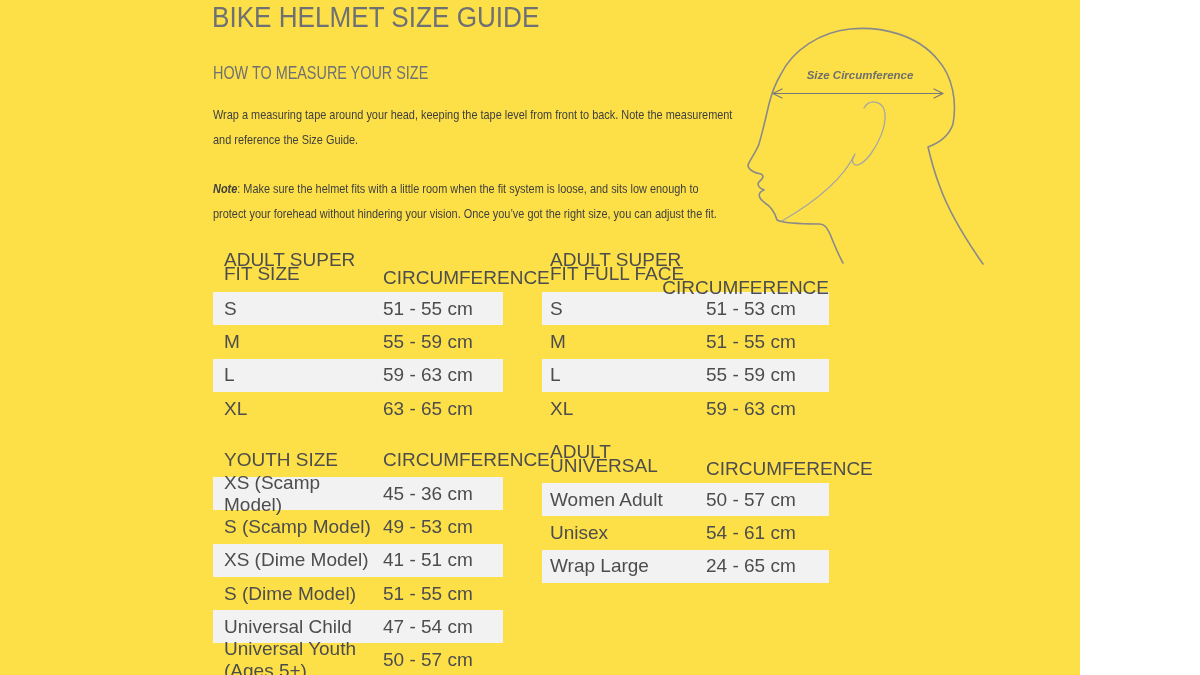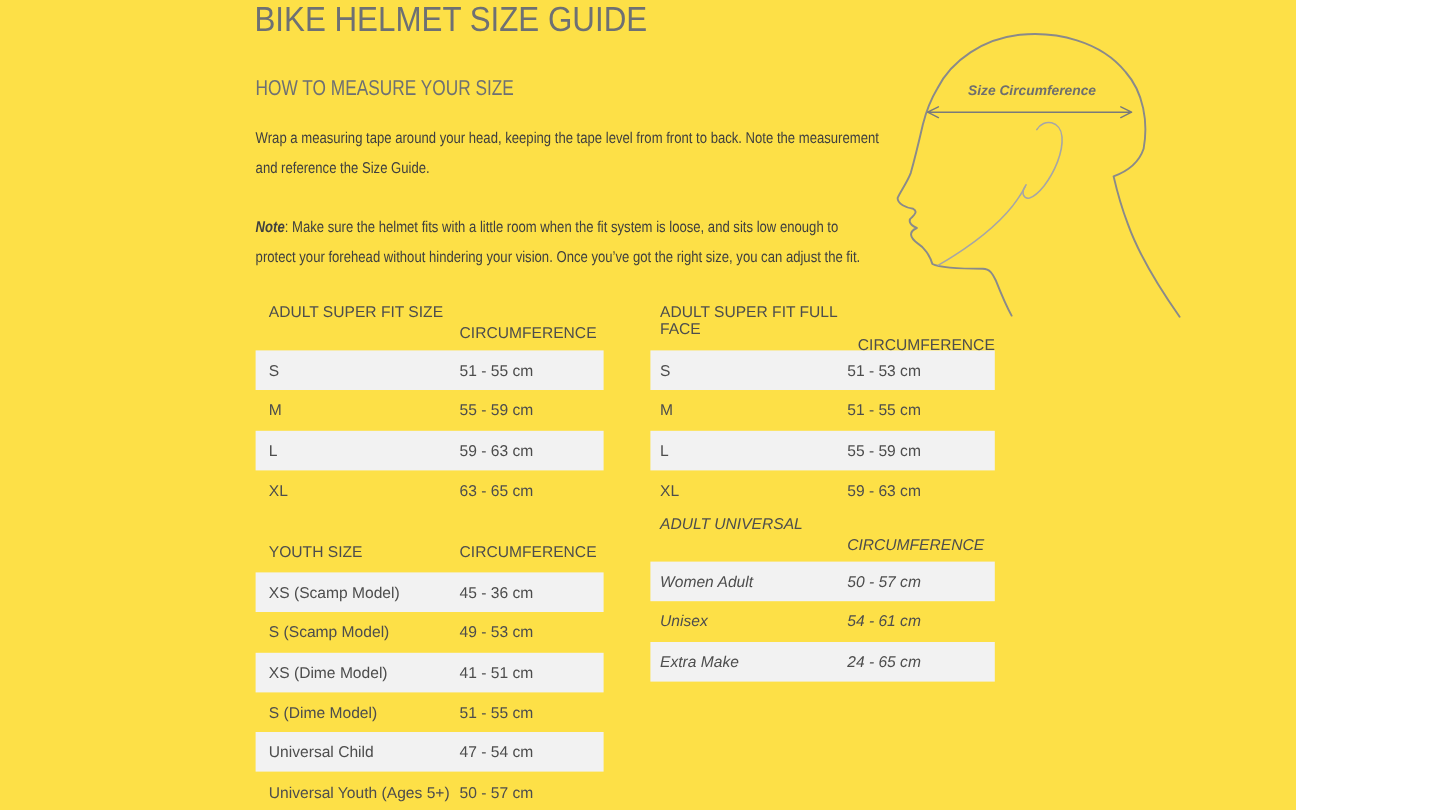--- a/index.html
+++ b/index.html
@@ -20,25 +20,25 @@
   .para {
     position:absolute; left:213px; font-size:13px; color:#3f3f3f;
     transform:scaleX(0.84); transform-origin:0 0;
   }
   .para .line { line-height:25px; white-space:nowrap; }
   .intro { top:102px; }
   .note  { top:176px; }
   .note-label { font-weight:bold; font-style:italic; }
 
   
-  .tbl { position:absolute; font-size:13px; color:#4d4d4d; }
+  .tbl { position:absolute; font-size:19px; color:#4d4d4d; }
   .t1 { left:213px; top:245px; width:290px; }
   .t2 { left:542px; top:245px; width:287px; }
   .t3 { left:213px; top:443px; width:290px; }
-  .t4 { left:542px; top:422px; width:287px;font-style:italic; }
+  .t4 { left:542px; top:437px; width:287px; }
   .thead { display:flex; }
   .t1 .thead { height:47px; }
   .t2 .thead { height:47px;flex-direction:column; }
   .t3 .thead { height:34px; }
   .t4 .thead { height:46px; }
   .th1 {
     flex:none; box-sizing:border-box; width:170px;
     padding:8px 4px 0 11px; line-height:14px;
   }
   .th2 { flex:1; align-self:flex-end; padding-bottom:7px; line-height:14px; }
@@ -163,21 +163,21 @@
     </div>
     <div class="trow shade">
       <div class="td1">Women Adult</div>
       <div class="td2">50 - 57 cm</div>
     </div>
     <div class="trow">
       <div class="td1">Unisex</div>
       <div class="td2">54 - 61 cm</div>
     </div>
     <div class="trow shade">
-      <div class="td1">Extra Make</div>
+      <div class="td1">Wrap Large</div>
       <div class="td2">24 - 65 cm</div>
     </div>
   </div>
 
   <svg class="head-figure" width="240" height="250" viewBox="0 0 240 250">
     <path class="outline" d="M 238 242
          C 224 222, 204 190, 195 165
          C 190 152, 186 138, 183 125
          C 194 121, 204 114, 208 102
          C 212 80, 208 55, 193 38

